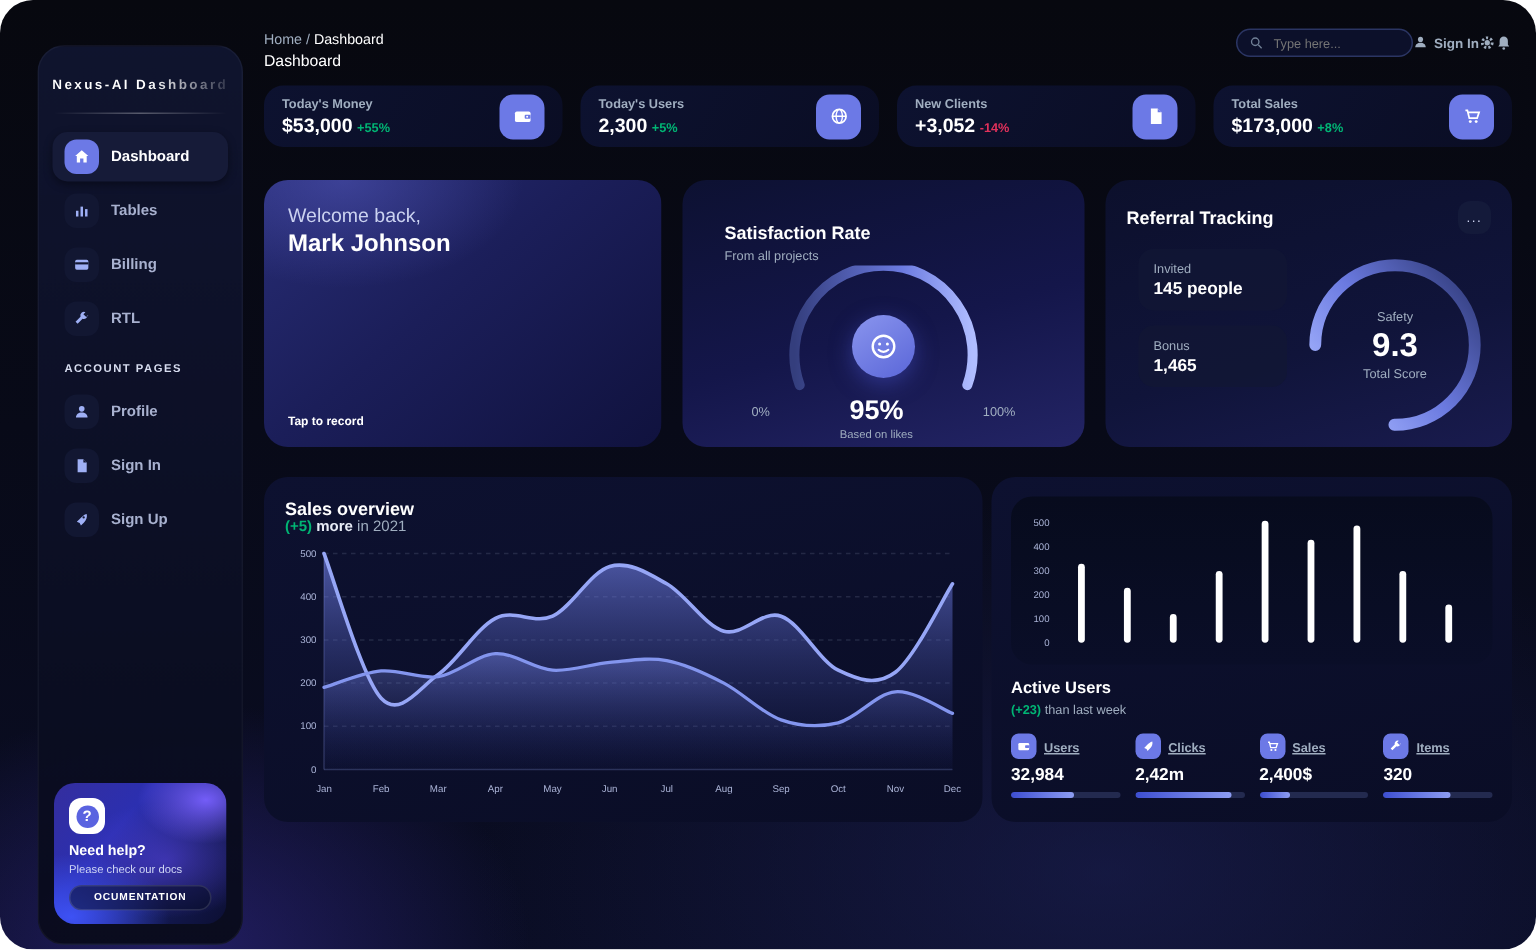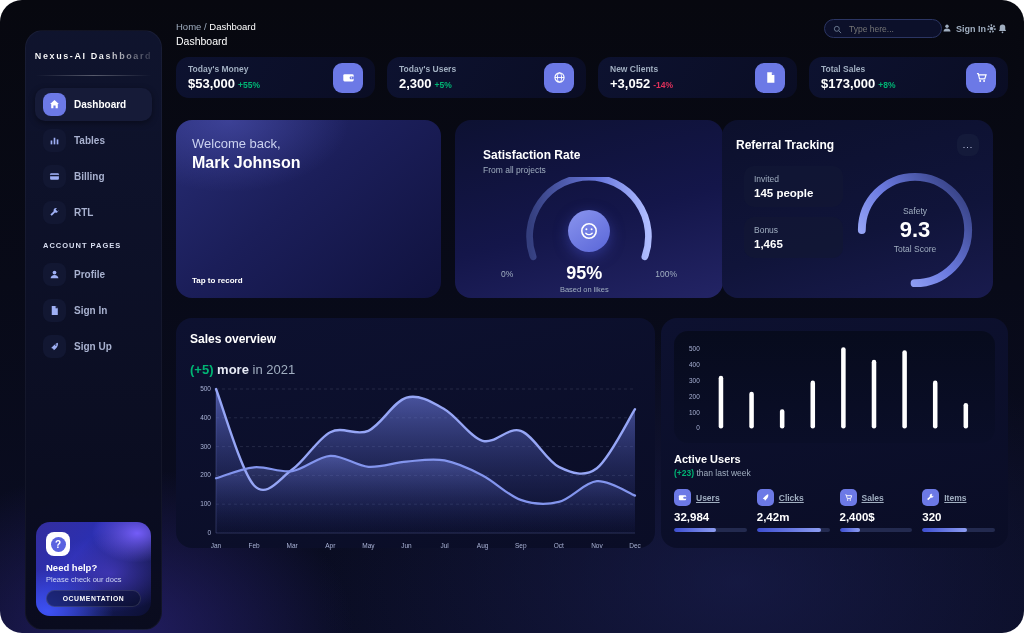--- a/index.html
+++ b/index.html
@@ -69,37 +69,37 @@
   .card-title{font-size:12px;font-weight:bold;}
   .card-sub{font-size:8.5px;color:#a0aec0;margin-top:3px;}
   .gauge-wrap{position:relative;width:160px;height:92px;margin:2px auto 0;}
   .gauge-face{position:absolute;left:50%;top:54px;transform:translate(-50%,-50%);width:42px;height:42px;border-radius:50%;
     background:linear-gradient(145deg,#8a95ee,#5a66d8);display:flex;align-items:center;justify-content:center;box-shadow:0 4px 14px rgba(70,80,200,.5);}
   .sat-row{display:flex;align-items:flex-start;justify-content:space-between;margin-top:-6px;padding:0 18px;}
   .sat-min{font-size:8.5px;color:#a0aec0;margin-top:6px;}
   .sat-big{text-align:center;}
   .sat-val{font-size:18px;font-weight:bold;}
   .sat-cap{font-size:7.5px;color:#a0aec0;margin-top:1px;}
-  .referral{left:722px;top:120px;width:271px;height:178px;padding:14px;
+  .referral{left:737px;top:120px;width:271px;height:178px;padding:14px;
     background:linear-gradient(165deg,#0c102c 0%, #10143a 60%, #191b4e 100%);}
   .ref-head{display:flex;justify-content:space-between;align-items:center;}
   .dots-btn{width:22px;height:22px;border-radius:8px;background:#141a3a;color:#cdd4f0;font-size:9px;display:flex;align-items:center;justify-content:center;letter-spacing:1px;cursor:pointer;}
   .ref-body{display:flex;margin-top:10px;gap:8px;}
   .ref-col{flex:1;display:flex;flex-direction:column;gap:10px;padding-left:8px;}
   .ref-box{background:rgba(17,22,52,.8);border-radius:10px;padding:8px 10px;}
   .ref-lab{font-size:8.5px;color:#a0aec0;}
   .ref-val{font-size:11.5px;font-weight:bold;margin-top:3px;}
   .ring-wrap{position:relative;width:128px;height:128px;flex:0 0 auto;}
   .ring-center{position:absolute;inset:0;display:flex;flex-direction:column;align-items:center;justify-content:center;text-align:center;}
   .ring-lab{font-size:8.5px;color:#a0aec0;}
   .ring-val{font-size:22px;font-weight:bold;margin:1px 0;}
   
   .sales{left:176px;top:318px;width:479px;height:230px;padding:14px 14px 8px;
     background:linear-gradient(165deg,#0d1130 0%, #0a0d26 100%);}
-  .sales-sub{font-size:13px;margin-top:16px;color:#a0aec0;}
+  .sales-sub{font-size:10px;margin-top:0;color:#a0aec0;}
   .sales-sub .g{color:#01b574;font-weight:bold;} .sales-sub .w{color:#e6eaf5;font-weight:bold;}
   .sales svg.chart{display:block;margin-top:6px;width:451px;height:172px;}
   .grid{stroke:rgba(163,174,208,.16);stroke-width:1;stroke-dasharray:3 3;}
   .axis{stroke:rgba(120,135,200,.3);stroke-width:1;}
   .tick{fill:#aab3d6;font-size:6.5px;font-family:"Liberation Sans",sans-serif;}
   .line1{fill:none;stroke:#96a6f6;stroke-width:2.4;stroke-linecap:round;}
   .line2{fill:none;stroke:#8395ee;stroke-width:2.2;stroke-linecap:round;}
   .right-card{left:661px;top:318px;width:347px;height:230px;padding:13px;
     background:linear-gradient(165deg,#0d1130 0%, #0a0d26 100%);}
   .bar-panel{border-radius:14px;background:linear-gradient(180deg,#070b1d 0%,#0a0e28 100%);padding:6px 4px 2px;}

